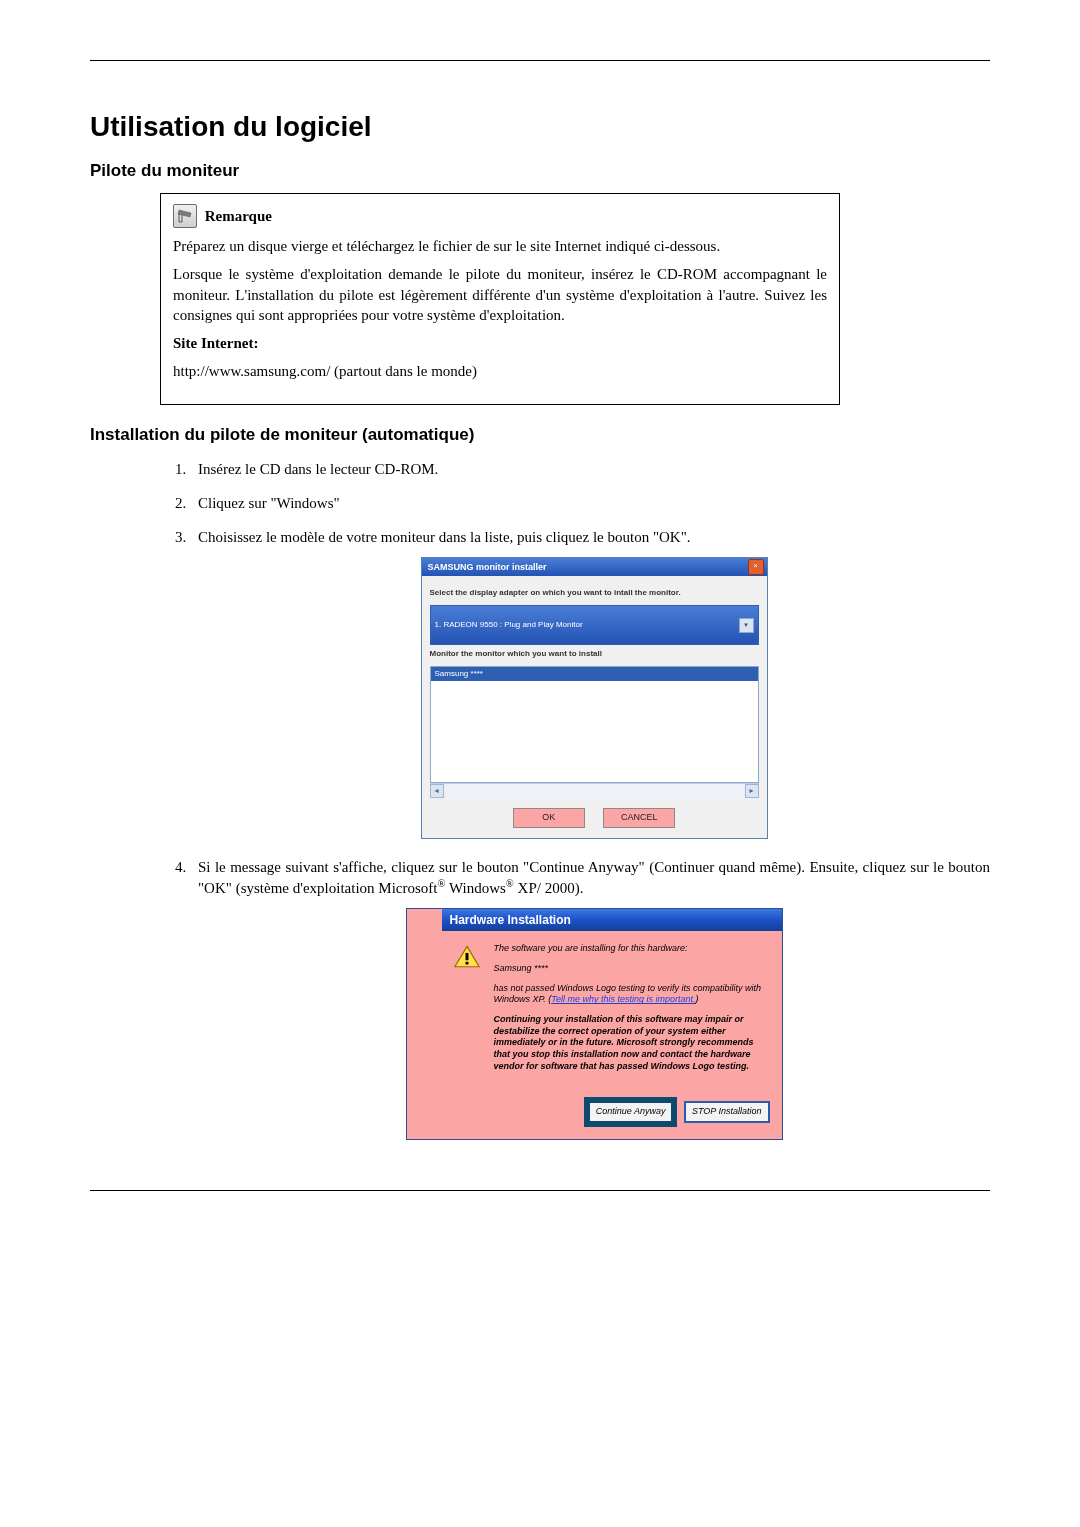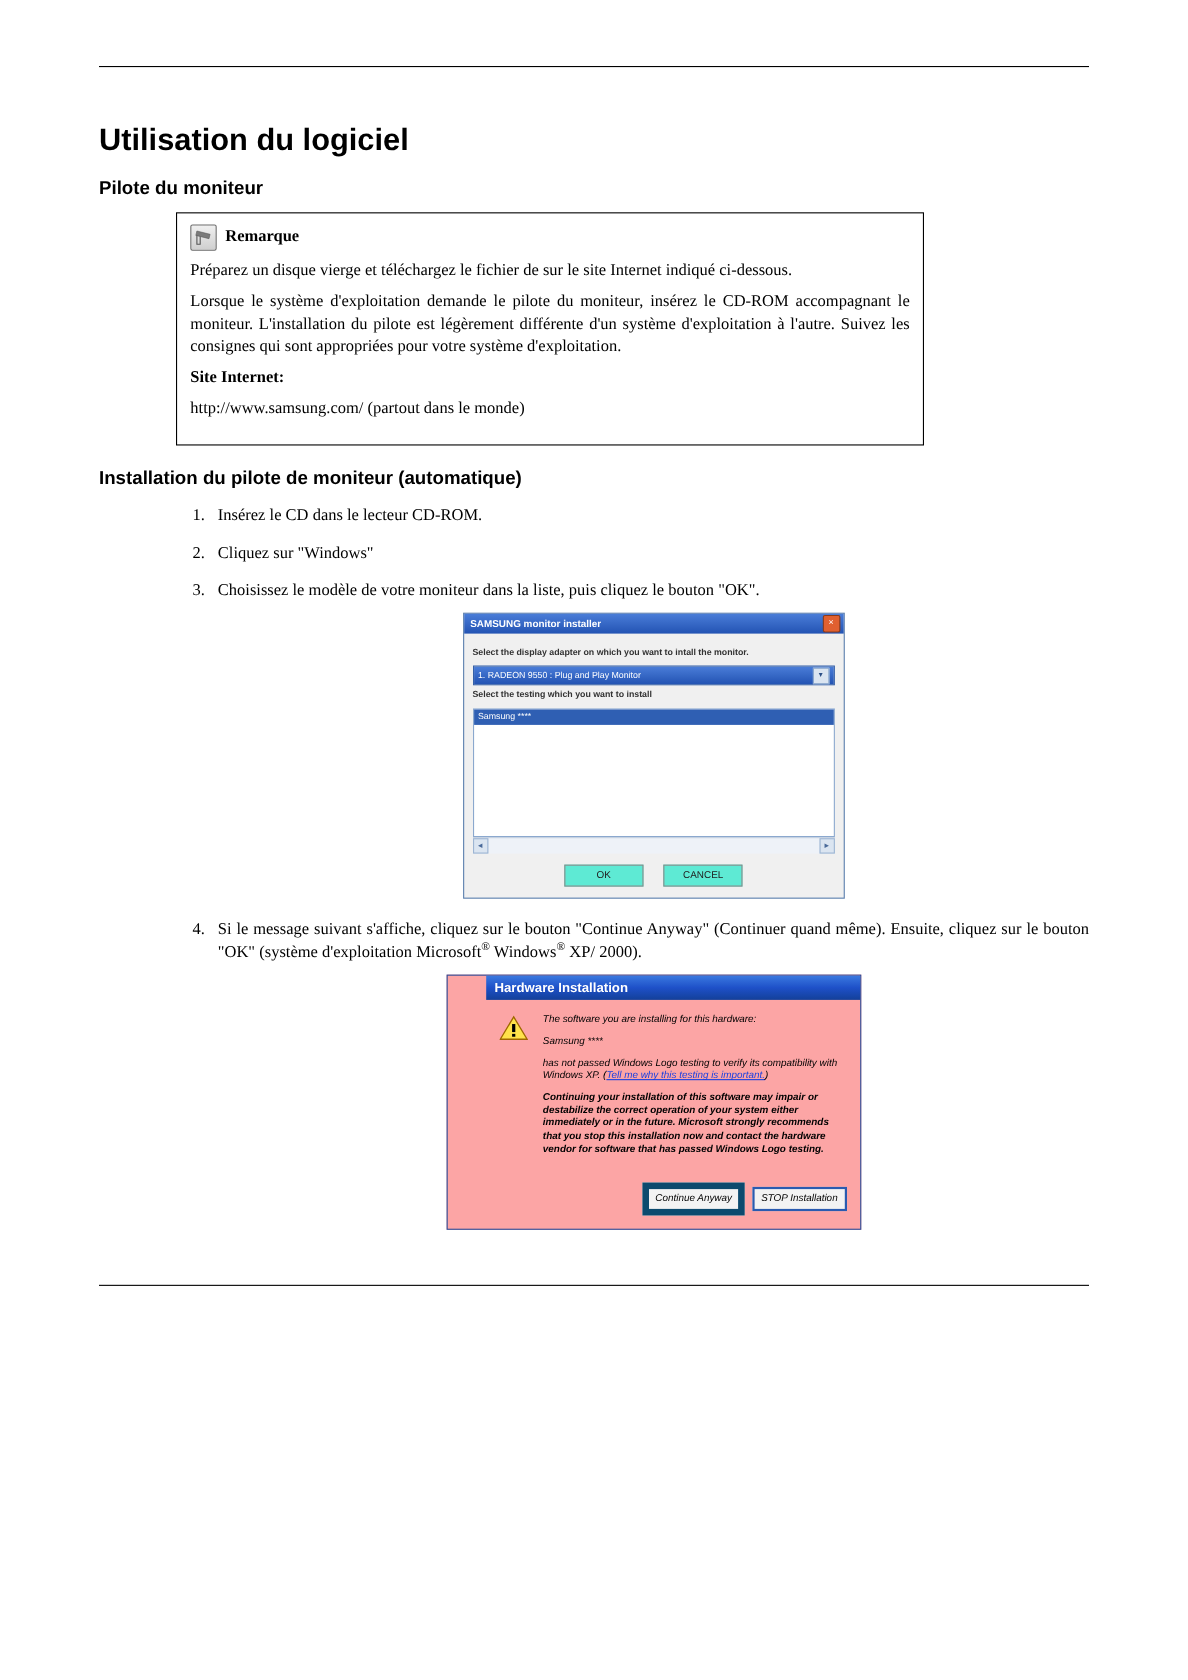--- a/index.html
+++ b/index.html
@@ -137,21 +137,21 @@
     margin: 4px 0 6px 0;
     color: #333;
     font-weight: bold;
   }
   .blue-select {
     height: 16px;
     background: linear-gradient(#4a7dd8, #2353b3);
     color: #fff;
     font-size: 8px;
     line-height: 16px;
-    padding: 0 4px;
+    padding: 11px 4px;
     display: flex;
     justify-content: space-between;
     align-items: center;
     border: 1px solid #3560a8;
   }
   .blue-select .dd {
     width: 13px;
     height: 13px;
     background: #dbe5f1;
     border: 1px solid #8ba8ce;
@@ -197,21 +197,21 @@
     text-align: center;
     padding-top: 10px;
   }
   .win-btn {
     display: inline-block;
     width: 70px;
     height: 18px;
     line-height: 16px;
     font-size: 9px;
     text-align: center;
-    background: #5eead4;
+    background: #fca5a5;
     border: 1px solid #8a8a8a;
     margin: 0 8px;
   }
 
   
   .hw-dialog {
     width: 340px;
     margin: 4px auto 0 auto;
     border: 1px solid #2a4e9a;
     background: #fca5a5;
@@ -311,21 +311,21 @@
           <div class="title-bar">
             <span>SAMSUNG monitor installer</span>
             <div class="close-btn">×</div>
           </div>
           <div class="installer-body">
             <div class="installer-instr">Select the display adapter on which you want to intall the monitor.</div>
             <div class="blue-select">
               <span>1. RADEON 9550 : Plug and Play Monitor</span>
               <div class="dd">▾</div>
             </div>
-            <div class="installer-instr">Select the testing which you want to install</div>
+            <div class="installer-instr">Monitor the monitor which you want to install</div>
             <div class="installer-list">
               <div class="sel">Samsung ****</div>
             </div>
             <div class="scroll-row">
               <div class="arr">◂</div>
               <div class="arr">▸</div>
             </div>
             <div class="btn-row">
               <span class="win-btn">OK</span>
               <span class="win-btn">CANCEL</span>

